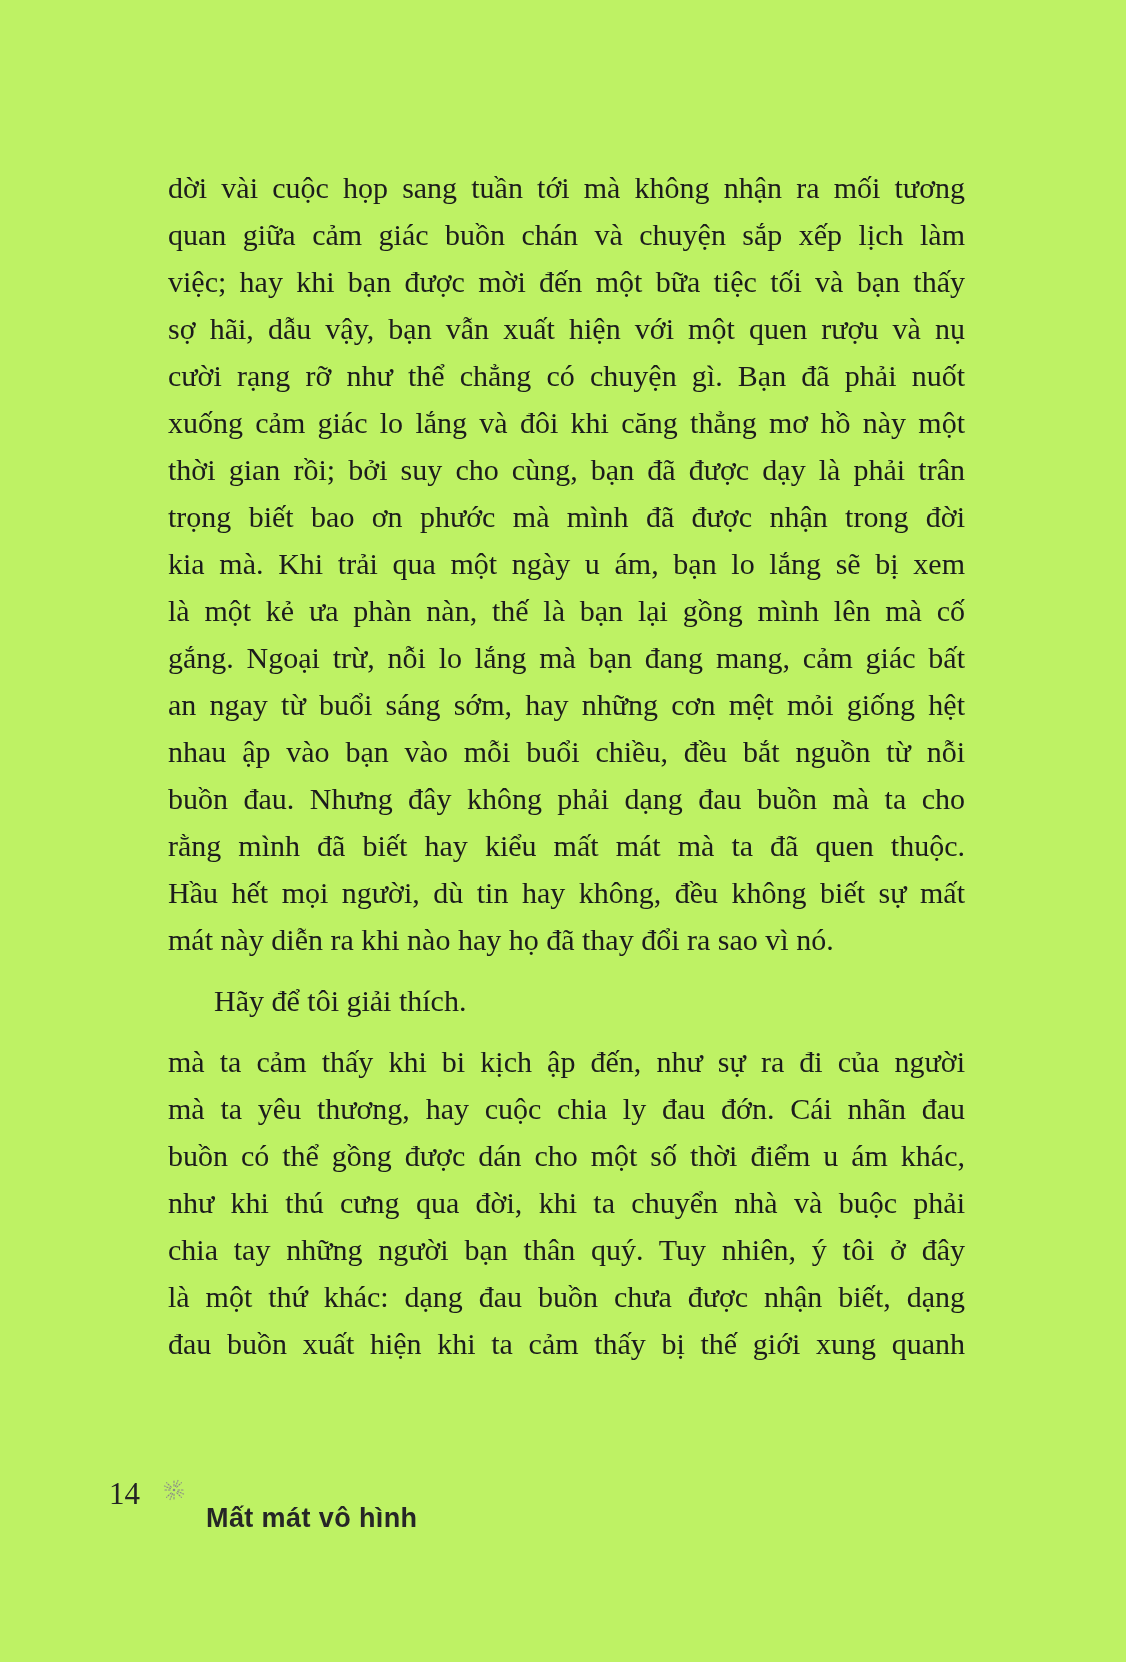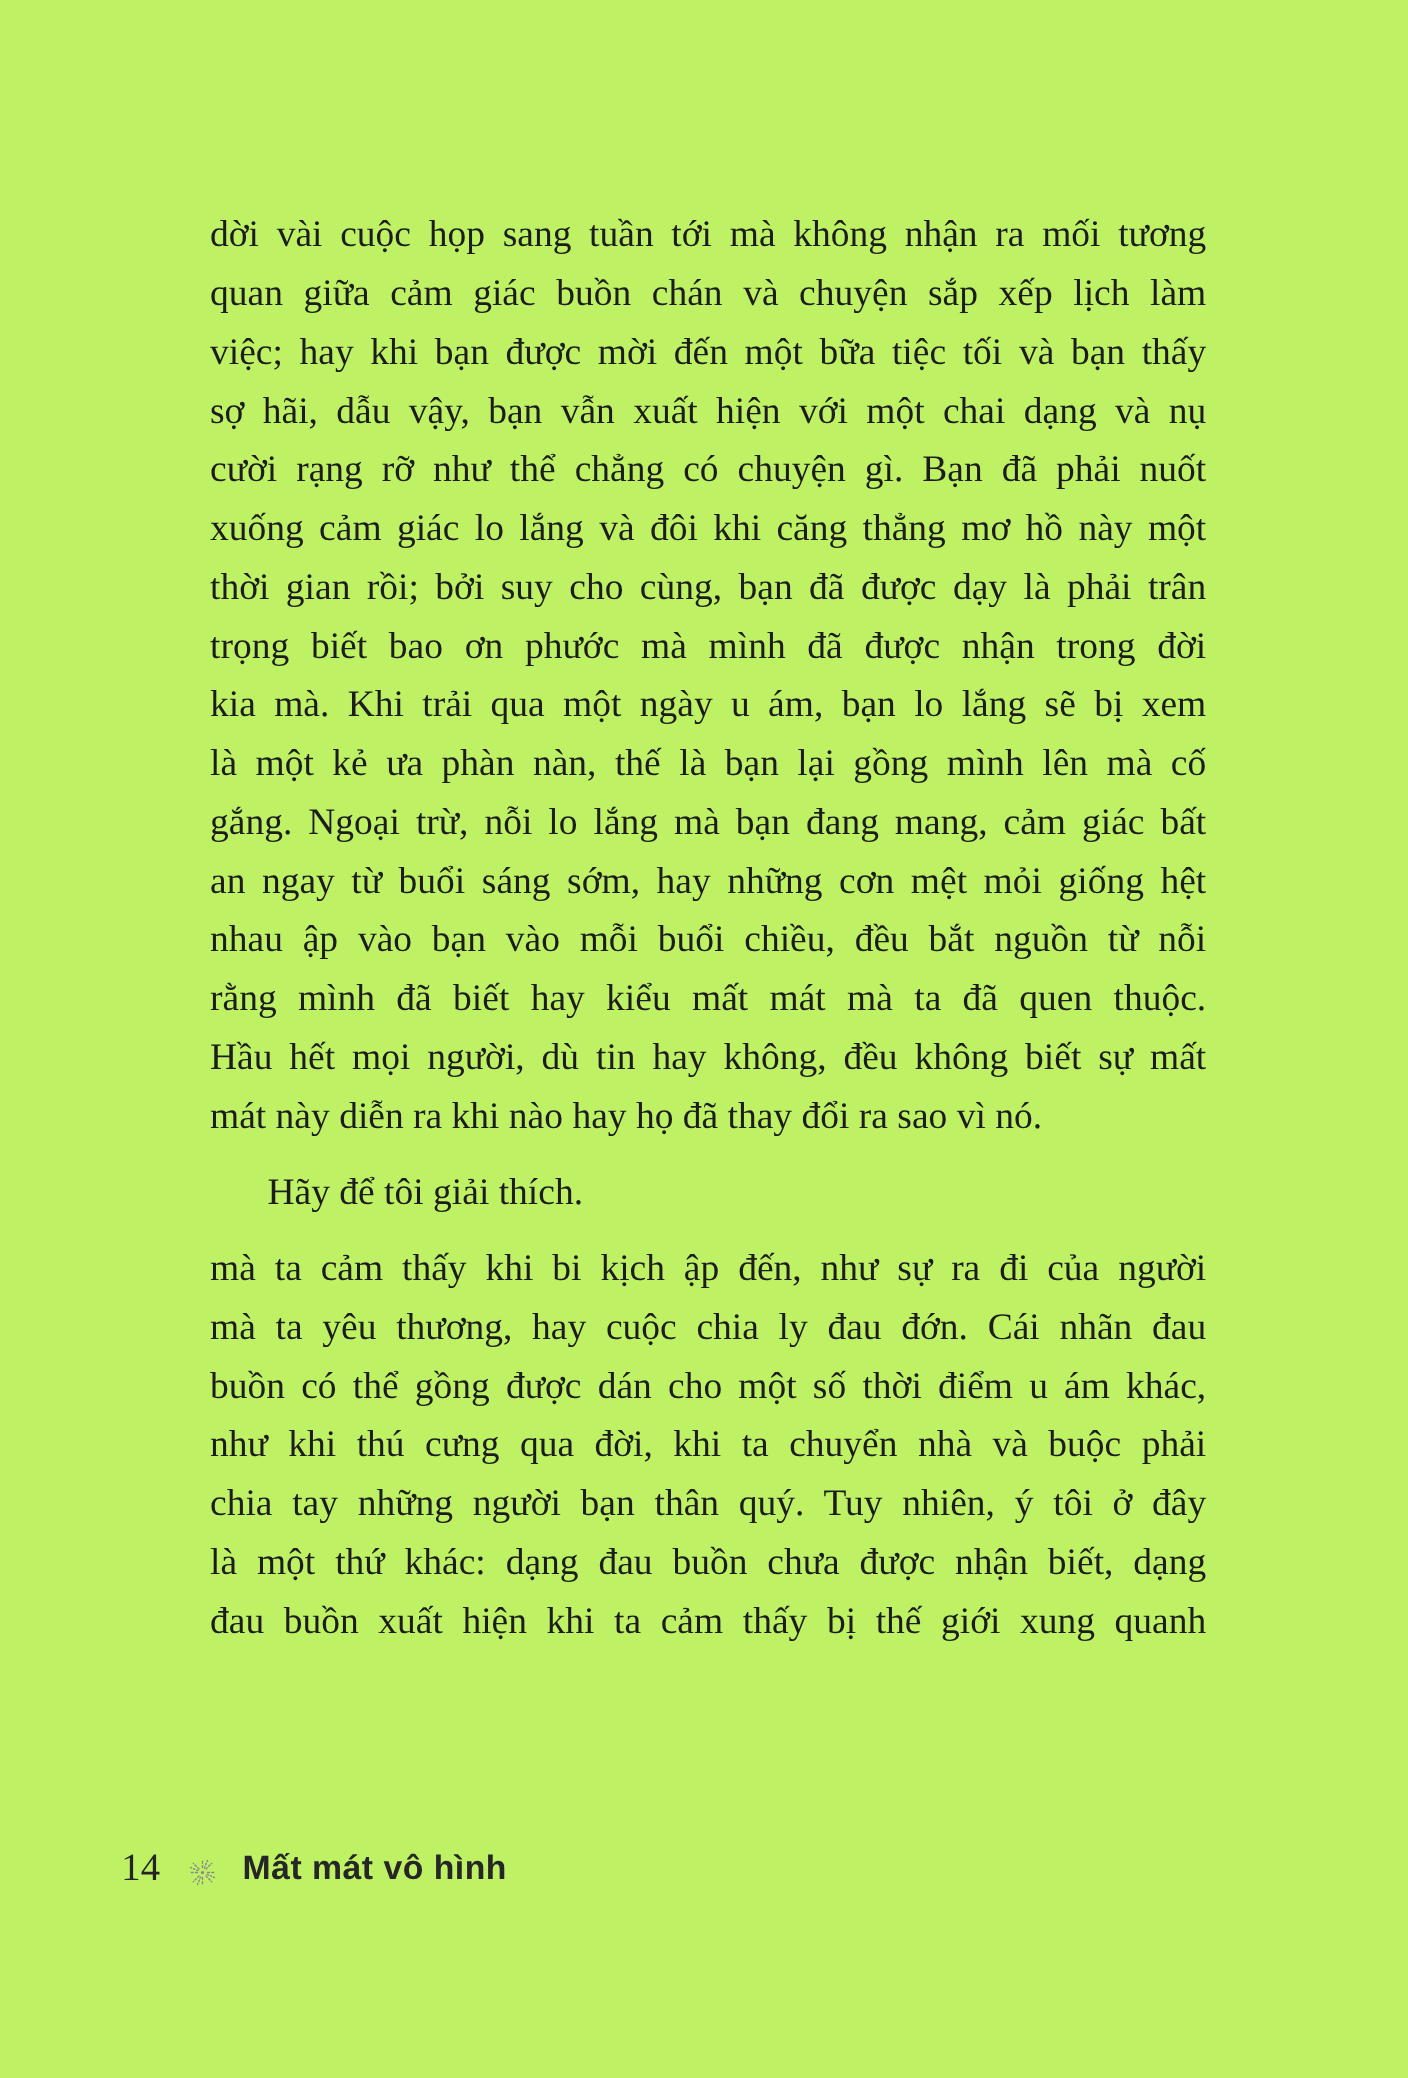--- a/index.html
+++ b/index.html
@@ -26,25 +26,25 @@
   .line {
     text-align: justify;
     text-align-last: justify;
   }
   .line.no-just { text-align-last: left; }
   .line.indent { text-indent: 46px; }
   .em { }
 
   .footer {
     position: absolute;
-    left: 97px;
+    left: 109px;
     top: 1478px;
     height: 32px;
     display: flex;
-    align-items: flex-end;
+    align-items: flex-start;
   }
   .page-num {
     font-family: "Liberation Serif", "DejaVu Serif", serif;
     font-size: 31px;
     color: #242424;
     line-height: 32px;
   }
   .ornament {
     width: 24px;
     height: 24px;
@@ -65,30 +65,31 @@
 </head>
 <body>
 
 <div class="page">
 
   <div class="text-block">
       <div class="para">
         <div class="line"><span>dời vài cuộc họp sang tuần tới mà không nhận ra mối tương</span></div>
         <div class="line"><span>quan giữa cảm giác buồn chán và chuyện sắp xếp lịch làm</span></div>
         <div class="line"><span>việc; hay khi bạn được mời đến một bữa tiệc tối và bạn thấy</span></div>
-        <div class="line"><span>sợ hãi, dẫu vậy, bạn vẫn xuất hiện với một chai dạng và nụ</span></div>
+        <div class="line"><span>sợ hãi, dẫu vậy, bạn vẫn xuất hiện với một quen rượu và nụ</span></div>
         <div class="line"><span>cười rạng rỡ như thể chẳng có chuyện gì. Bạn đã phải nuốt</span></div>
         <div class="line"><span>xuống cảm giác lo lắng và đôi khi căng thẳng mơ hồ này một</span></div>
         <div class="line"><span>thời gian rồi; bởi suy cho cùng, bạn đã được dạy là phải trân</span></div>
         <div class="line"><span>trọng biết bao ơn phước mà mình đã được nhận trong đời</span></div>
         <div class="line"><span>kia mà. Khi trải qua một ngày u ám, bạn lo lắng sẽ bị xem</span></div>
         <div class="line"><span>là một kẻ ưa phàn nàn, thế là bạn lại gồng mình lên mà cố</span></div>
         <div class="line"><span>gắng. Ngoại trừ, nỗi lo lắng mà bạn đang mang, cảm giác bất</span></div>
         <div class="line"><span>an ngay từ buổi sáng sớm, hay những cơn mệt mỏi giống hệt</span></div>
         <div class="line"><span>nhau ập vào bạn vào mỗi buổi chiều, đều bắt nguồn từ nỗi</span></div>
+        <div class="line"><span>buồn đau. Nhưng đây không phải dạng đau buồn mà ta cho</span></div>
         <div class="line"><span>rằng mình đã biết hay kiểu mất mát mà ta đã quen thuộc.</span></div>
         <div class="line"><span>Hầu hết mọi người, dù tin hay không, đều không biết sự mất</span></div>
         <div class="line no-just"><span>mát này diễn ra khi nào hay họ đã thay đổi ra sao vì nó.</span></div>
       </div>
       <div class="para">
         <div class="line no-just indent"><span>Hãy để tôi giải thích.</span></div>
       </div>
       <div class="para">
         <div class="line"><span>mà ta cảm thấy khi bi kịch ập đến, như sự ra đi của người</span></div>
         <div class="line"><span>mà ta yêu thương, hay cuộc chia ly đau đớn. Cái nhãn </span><span class="em">đau</span></div>

